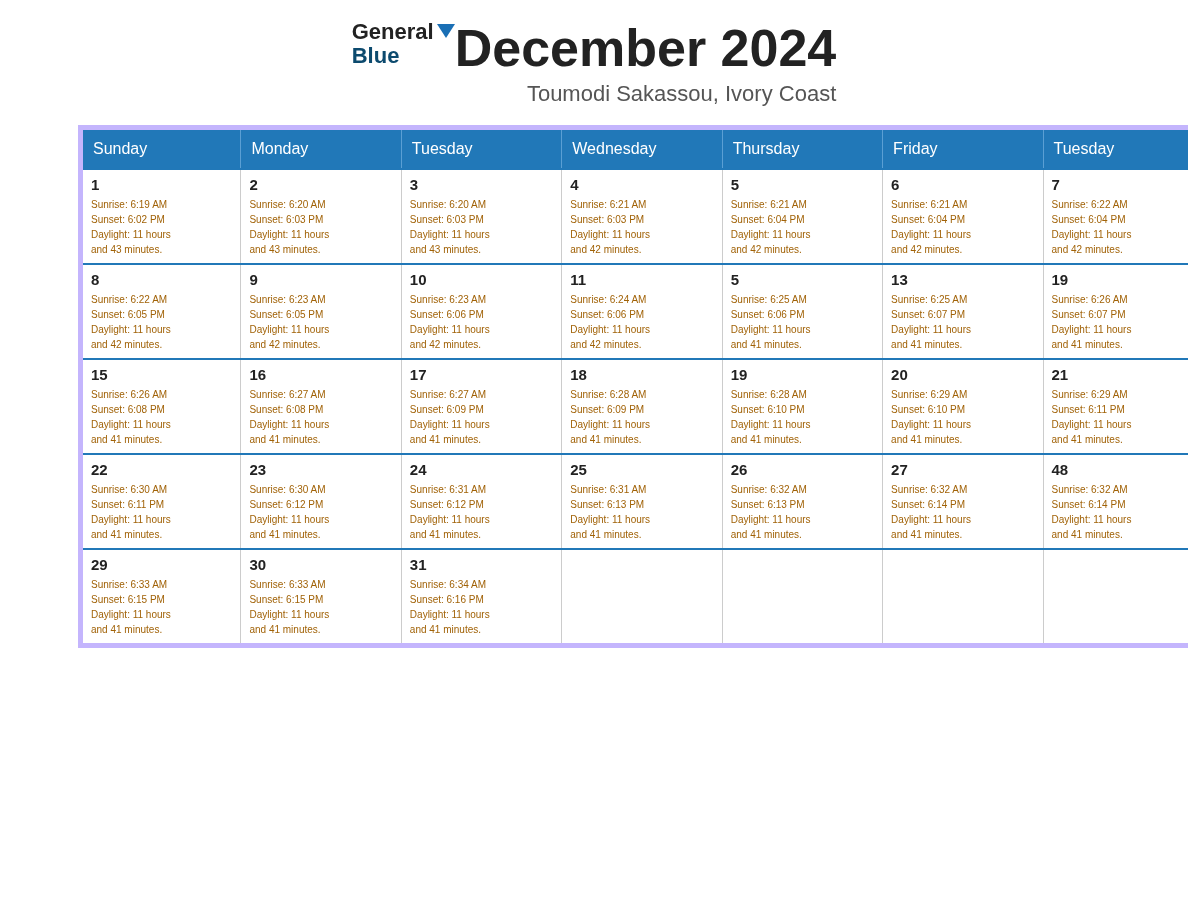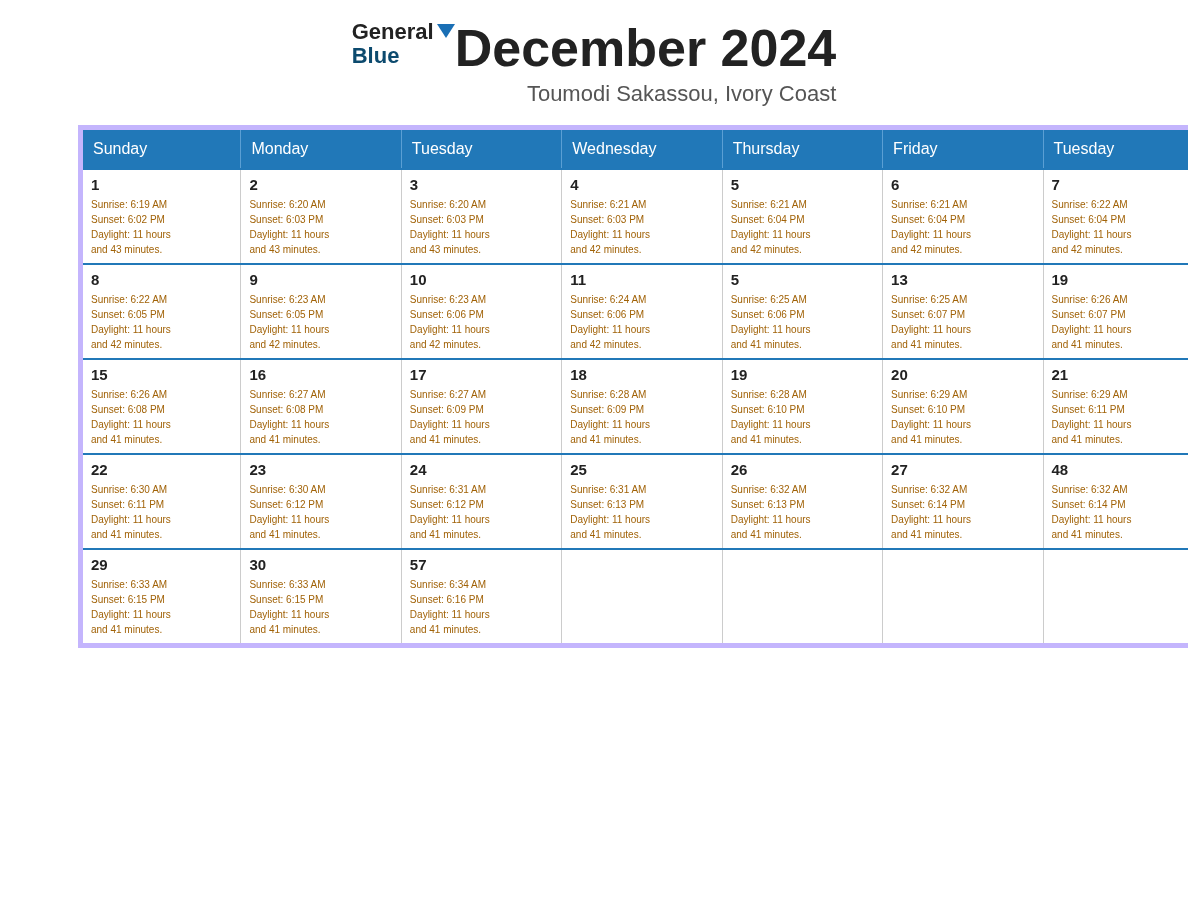--- a/index.html
+++ b/index.html
@@ -252,21 +252,21 @@
       <tr class="week-row">
         <td>
           <span class="day-number">29</span>
           <div class="day-info">Sunrise: 6:33 AM<br>Sunset: 6:15 PM<br>Daylight: 11 hours<br>and 41 minutes.</div>
         </td>
         <td>
           <span class="day-number">30</span>
           <div class="day-info">Sunrise: 6:33 AM<br>Sunset: 6:15 PM<br>Daylight: 11 hours<br>and 41 minutes.</div>
         </td>
         <td>
-          <span class="day-number">57</span>
+          <span class="day-number">31</span>
           <div class="day-info">Sunrise: 6:34 AM<br>Sunset: 6:16 PM<br>Daylight: 11 hours<br>and 41 minutes.</div>
         </td>
         <td class="empty-cell"></td>
         <td class="empty-cell"></td>
         <td class="empty-cell"></td>
         <td class="empty-cell"></td>
       </tr>
     </tbody>
 </table>
 

